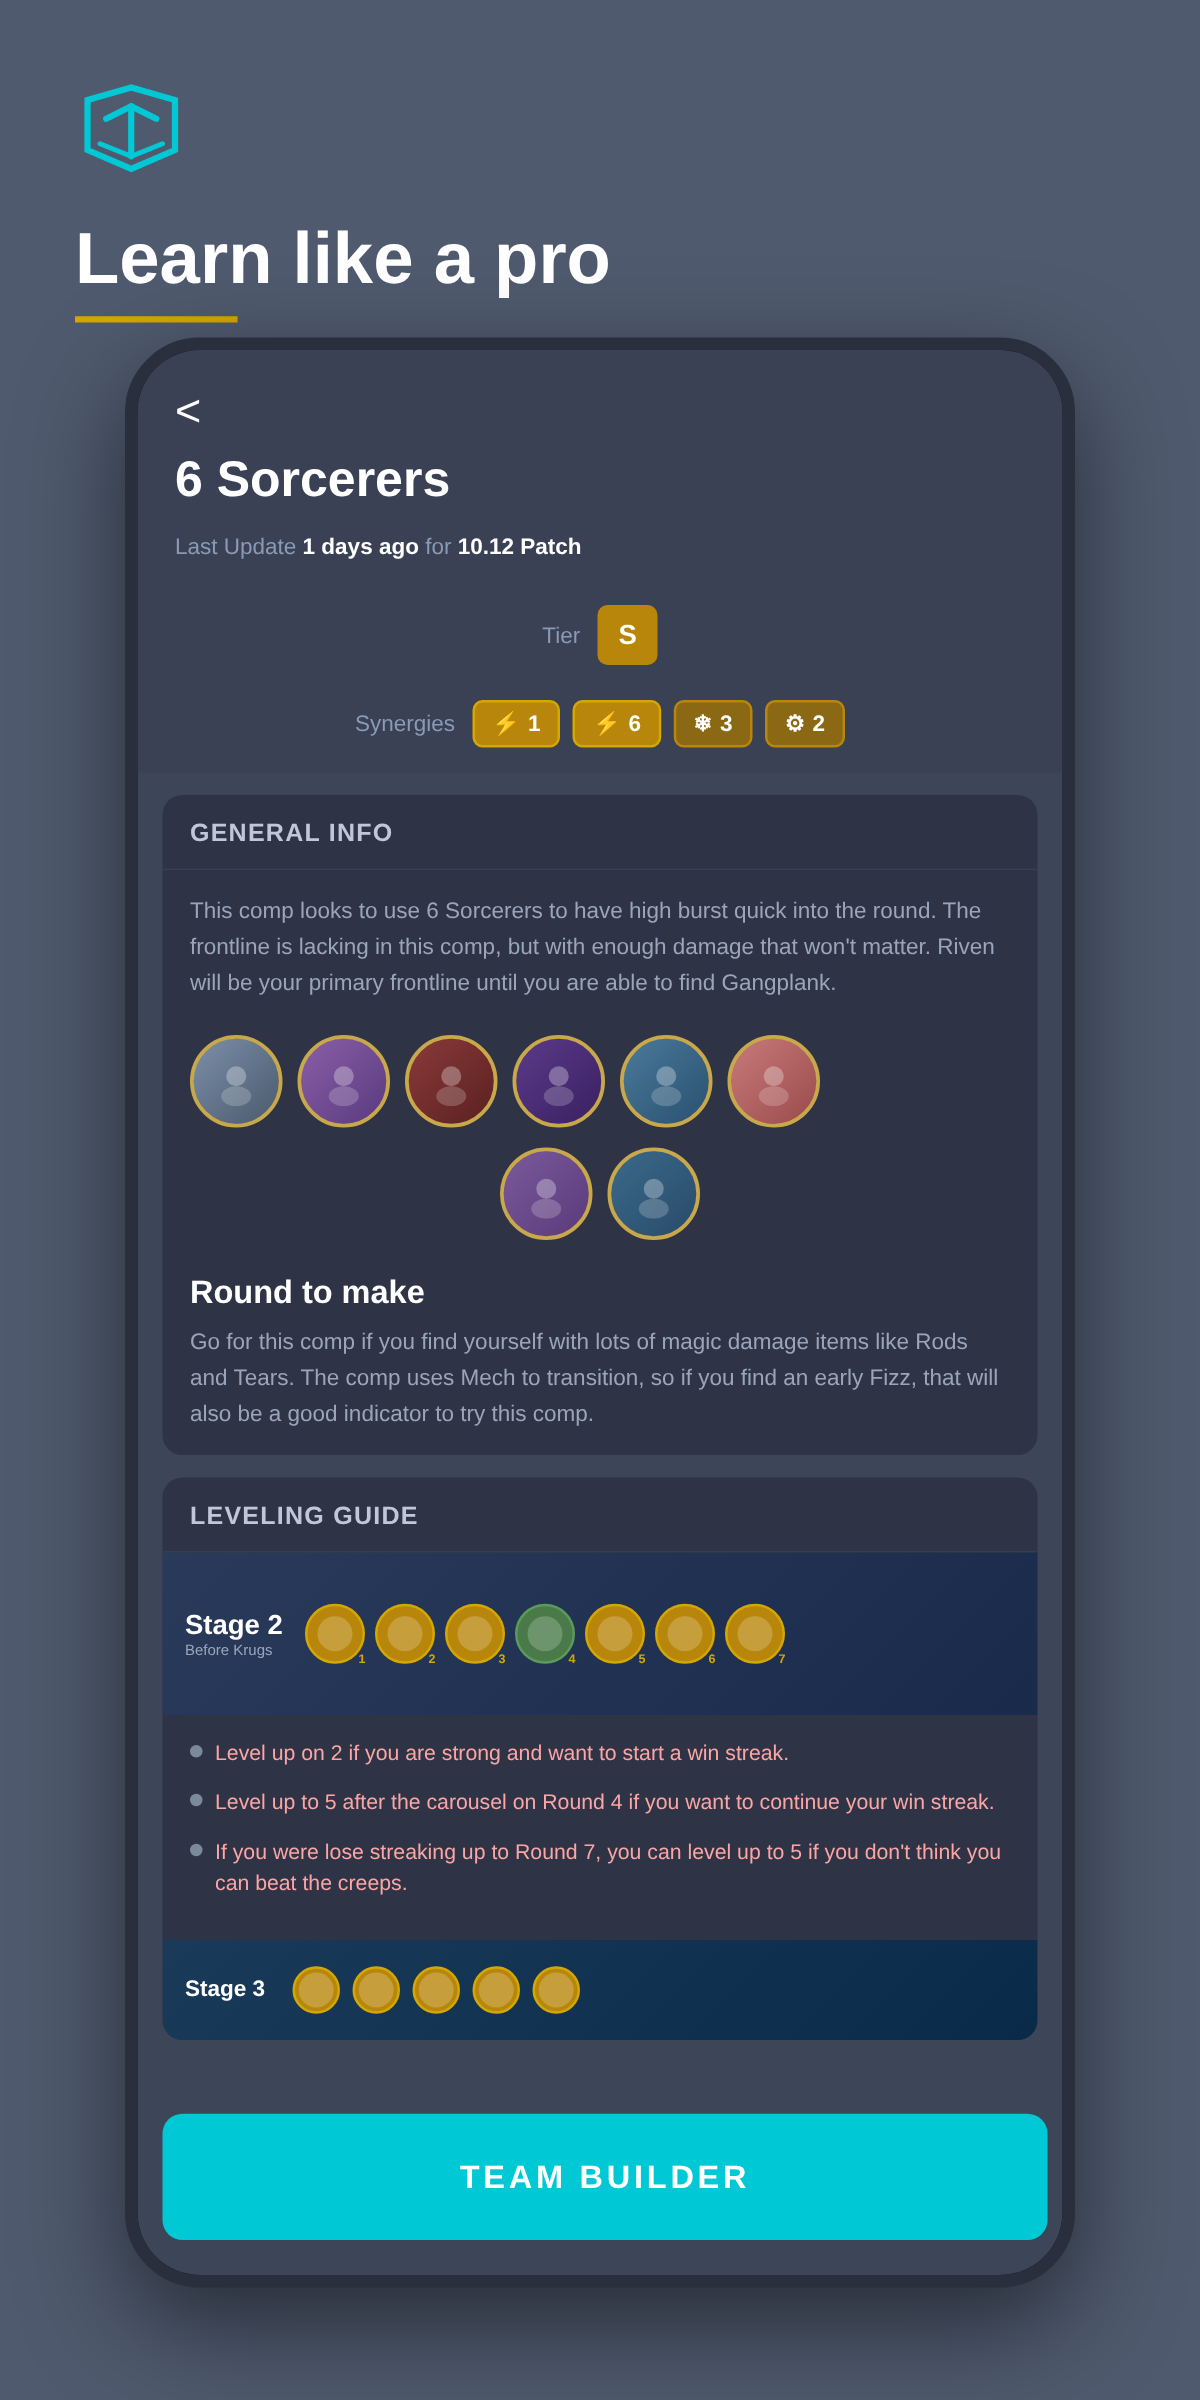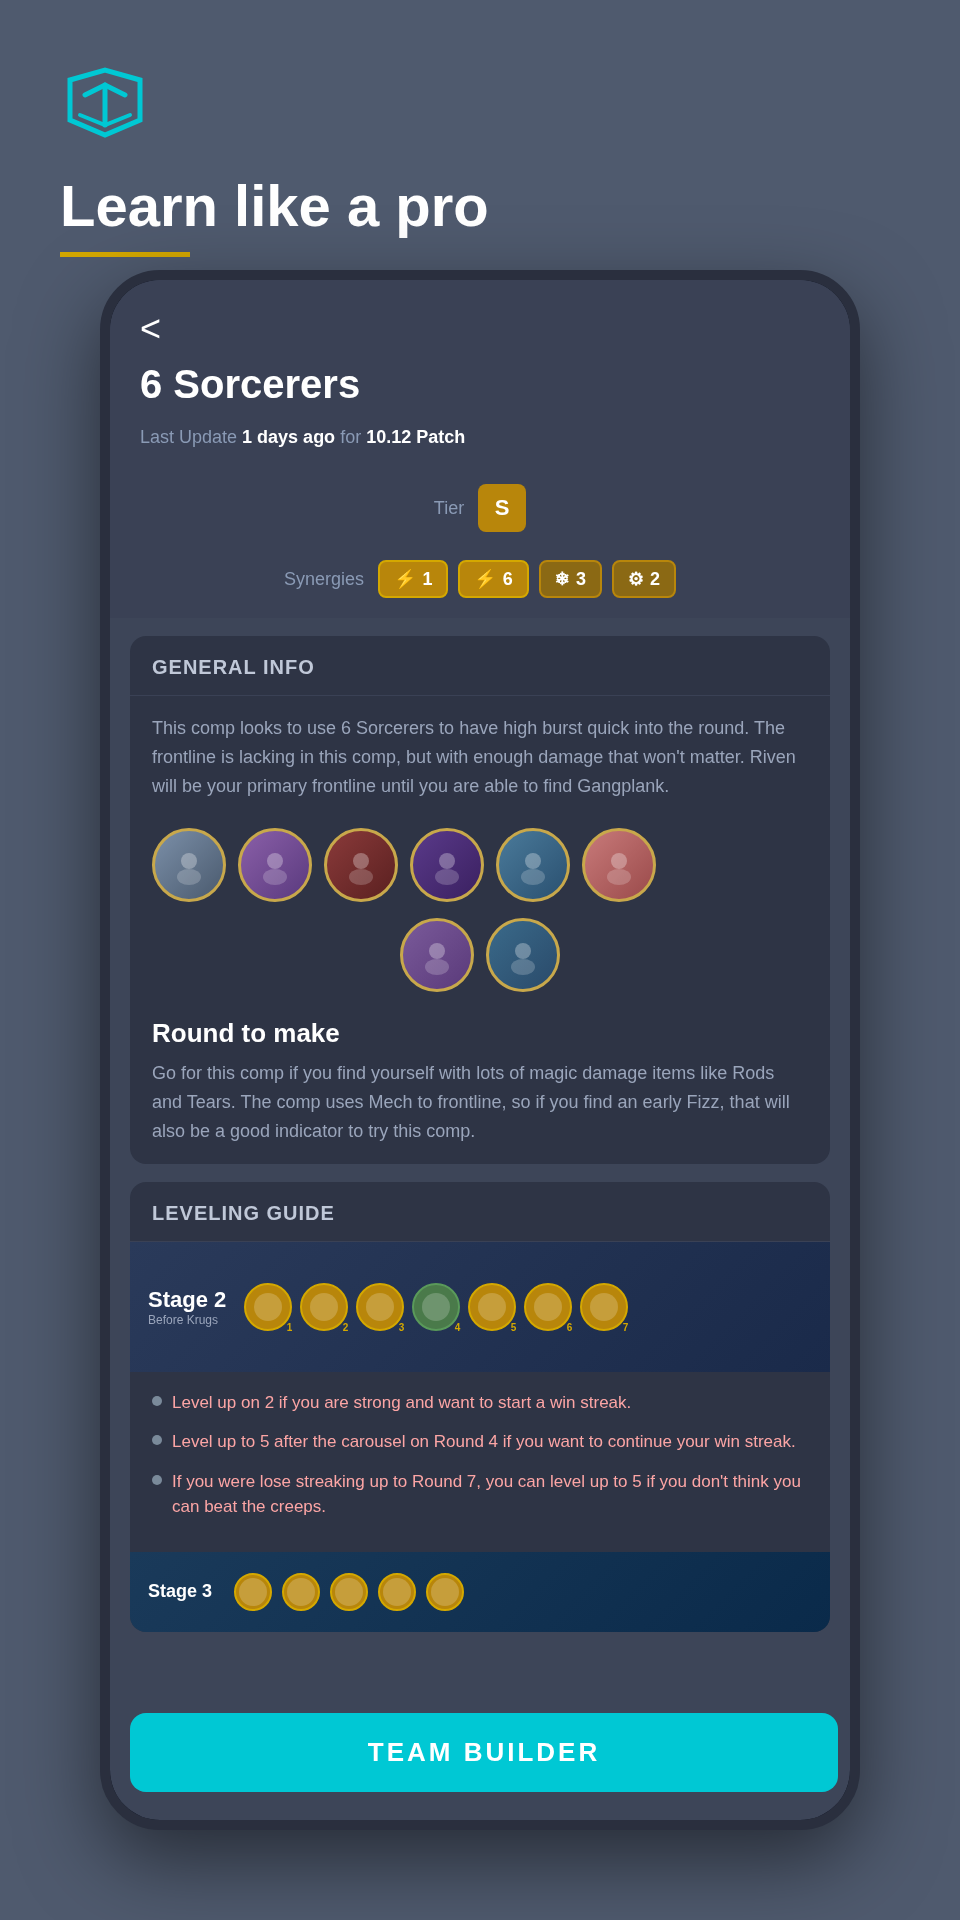--- a/index.html
+++ b/index.html
@@ -352,21 +352,21 @@
       padding: 0 18px;
       gap: 12px;
     }
 
     
     .team-builder-btn {
       position: absolute;
       bottom: 28px;
       left: 20px;
       right: 12px;
-      height: 79px;
+      height: 101px;
       background: #00c8d4;
       border-radius: 16px;
       display: flex;
       align-items: center;
       justify-content: center;
       font-size: 26px;
       font-weight: 800;
       color: #ffffff;
       letter-spacing: 3px;
       cursor: pointer;
@@ -506,21 +506,21 @@
             </div>
             <div class="champ-avatar champ-8">
               <svg width="40" height="40" viewBox="0 0 40 40">
                   <circle cx="20" cy="16" r="8" fill="rgba(255,255,255,0.3)"></circle>
                   <ellipse cx="20" cy="32" rx="12" ry="8" fill="rgba(255,255,255,0.2)"></ellipse>
                 </svg>
             </div>
           </div>
 
           <div class="when-to-make-title">Round to make</div>
-          <div class="when-to-make-text">Go for this comp if you find yourself with lots of magic damage items like Rods and Tears. The comp uses Mech to frontline, so if you find an early Fizz, that will also be a good indicator to try this comp.</div>
+          <div class="when-to-make-text">Go for this comp if you find yourself with lots of magic damage items like Rods and Tears. The comp uses Mech to transition, so if you find an early Fizz, that will also be a good indicator to try this comp.</div>
         </div>
       </div>
 
       <div class="info-card">
         <div class="card-title">LEVELING GUIDE</div>
 
         <div class="level-guide-img">
           <div class="stage-info">
             <div class="stage-title">Stage 2</div>
             <div class="stage-subtitle">Before Krugs</div>

